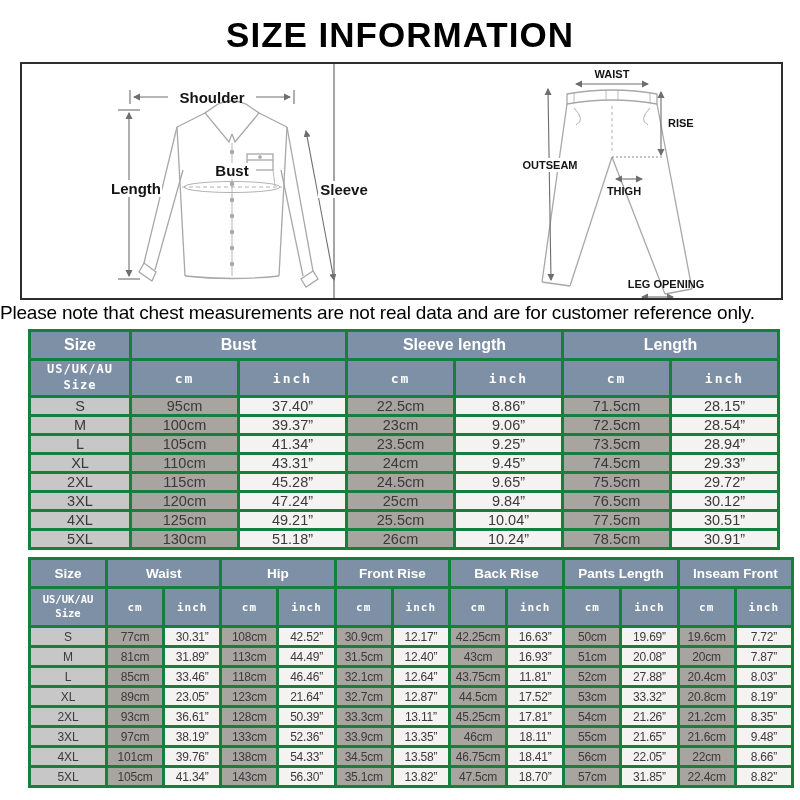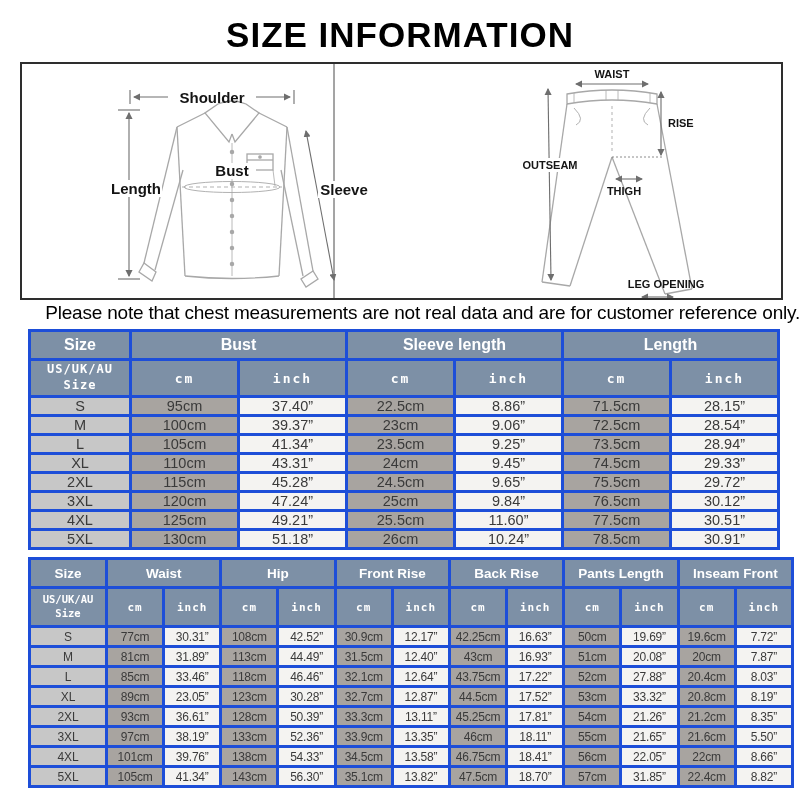--- a/index.html
+++ b/index.html
@@ -2,24 +2,24 @@
 <html><head>
 <meta charset="utf-8">
 <style>
   * { margin:0; padding:0; box-sizing:border-box; }
   html,body { width:800px; height:800px; background:#fff; font-family:"Liberation Sans",sans-serif; position:relative; overflow:hidden; }
   .page-title { position:absolute; top:14px; left:0; width:800px; text-align:center;
     font:bold 35px/1.2 "Liberation Sans",sans-serif; letter-spacing:1px; color:#000; }
   .diagram-box { position:absolute; left:20px; top:62px; width:763px; height:238px;
     border:2px solid #2e2e2e; background:#fff; }
   .diagram-box svg { display:block; }
-  .note { position:absolute; top:301px; left:0; width:800px; text-align:right;
+  .note { position:absolute; top:301px; left:0; width:800px; text-align:left;
     font:400 19px/1.25 "Liberation Sans",sans-serif; color:#000; letter-spacing:-0.2px; white-space:nowrap; }
 
-  table { border-collapse:separate; border-spacing:3px; table-layout:fixed; position:absolute; background:#1d4ed8; }
+  table { border-collapse:separate; border-spacing:3px; table-layout:fixed; position:absolute; background:#15803d; }
   #topTable { left:28px; top:329px; width:752px; }
   #bottomTable { left:28px; top:557px; width:766px; }
   th { background:#7d90a6; color:#fff; text-align:center; vertical-align:middle; font-weight:bold; }
   td { text-align:center; vertical-align:middle; color:#3a3a3a; }
   td.size { background:#c7c7c7; }
   td.cm { background:#a8a4a0; }
   td.inch { background:#f4f3f1; }
 
   #topTable th.group-h { height:26px; font-size:16px; }
   #topTable th.unit-h { height:34px; font-family:"DejaVu Sans Mono",monospace; font-size:13px; letter-spacing:2px; }
@@ -241,21 +241,21 @@
         <td class="cm">25cm</td>
         <td class="inch">9.84”</td>
         <td class="cm">76.5cm</td>
         <td class="inch">30.12”</td>
       </tr>
       <tr>
         <td class="size">4XL</td>
         <td class="cm">125cm</td>
         <td class="inch">49.21”</td>
         <td class="cm">25.5cm</td>
-        <td class="inch">11.60”</td>
+        <td class="inch">10.04”</td>
         <td class="cm">77.5cm</td>
         <td class="inch">30.51”</td>
       </tr>
       <tr>
         <td class="size">5XL</td>
         <td class="cm">130cm</td>
         <td class="inch">51.18”</td>
         <td class="cm">26cm</td>
         <td class="inch">10.24”</td>
         <td class="cm">78.5cm</td>
@@ -339,32 +339,32 @@
       </tr>
       <tr>
         <td class="size">L</td>
         <td class="cm">85cm</td>
         <td class="inch">33.46”</td>
         <td class="cm">118cm</td>
         <td class="inch">46.46”</td>
         <td class="cm">32.1cm</td>
         <td class="inch">12.64”</td>
         <td class="cm">43.75cm</td>
-        <td class="inch">17.22”</td>
+        <td class="inch">11.81”</td>
         <td class="cm">52cm</td>
         <td class="inch">27.88”</td>
         <td class="cm">20.4cm</td>
         <td class="inch">8.03”</td>
       </tr>
       <tr>
         <td class="size">XL</td>
         <td class="cm">89cm</td>
         <td class="inch">23.05”</td>
         <td class="cm">123cm</td>
-        <td class="inch">30.28”</td>
+        <td class="inch">21.64”</td>
         <td class="cm">32.7cm</td>
         <td class="inch">12.87”</td>
         <td class="cm">44.5cm</td>
         <td class="inch">17.52”</td>
         <td class="cm">53cm</td>
         <td class="inch">33.32”</td>
         <td class="cm">20.8cm</td>
         <td class="inch">8.19”</td>
       </tr>
       <tr>
@@ -388,21 +388,21 @@
         <td class="inch">38.19”</td>
         <td class="cm">133cm</td>
         <td class="inch">52.36”</td>
         <td class="cm">33.9cm</td>
         <td class="inch">13.35”</td>
         <td class="cm">46cm</td>
         <td class="inch">18.11”</td>
         <td class="cm">55cm</td>
         <td class="inch">21.65”</td>
         <td class="cm">21.6cm</td>
-        <td class="inch">5.50”</td>
+        <td class="inch">9.48”</td>
       </tr>
       <tr>
         <td class="size">4XL</td>
         <td class="cm">101cm</td>
         <td class="inch">39.76”</td>
         <td class="cm">138cm</td>
         <td class="inch">54.33”</td>
         <td class="cm">34.5cm</td>
         <td class="inch">13.58”</td>
         <td class="cm">46.75cm</td>

